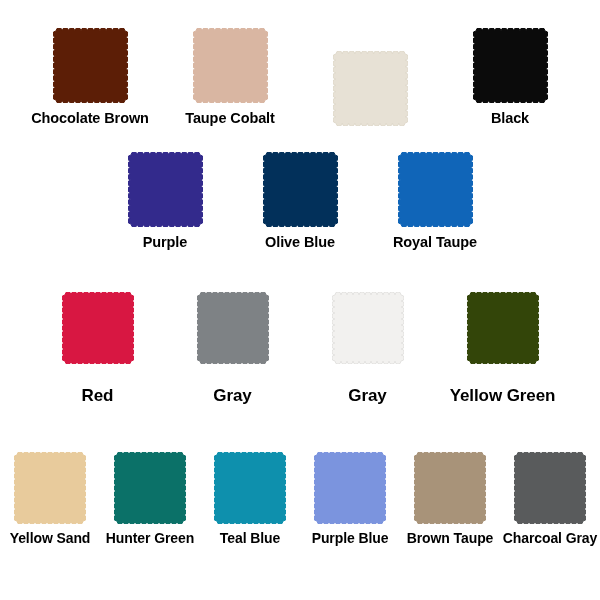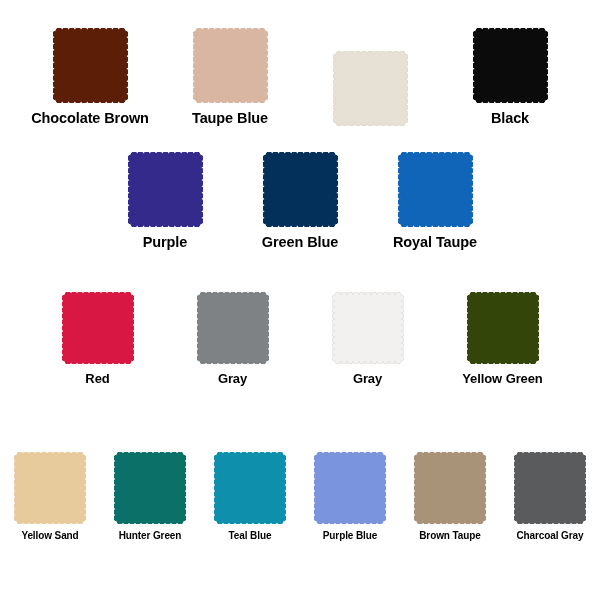--- a/index.html
+++ b/index.html
@@ -55,25 +55,25 @@
   #row-1 { top: 28px; }
   #row-1 .swatch-cell { width: 140px; }
   #row-1 .swatch-label { font-size: 14.5px; margin-top: 7px; }
 
   #row-2 { top: 152px; justify-content: center; }
   #row-2 .swatch-cell { width: 135px; }
   #row-2 .swatch-label { font-size: 14.5px; margin-top: 7px; }
 
   #row-3 { top: 292px; }
   #row-3 .swatch-cell { width: 135px; }
-  #row-3 .swatch-label { font-size: 13px; margin-top: 7px; }
+  #row-3 .swatch-label { font-size: 17px; margin-top: 22px; }
 
   #row-4 { top: 452px; }
   #row-4 .swatch-cell { width: 100px; }
-  #row-4 .swatch-label { font-size: 10px; margin-top: 6px; }
+  #row-4 .swatch-label { font-size: 14px; margin-top: 6px; }
 </style>
 </head>
 <body style="background: rgb(255, 255, 255);">
 
 <div id="swatch-board">
 
   <div class="swatch-row" id="row-1">
       <div class="swatch-cell">
         <div class="swatch-chip">
           <svg width="75" height="75" viewBox="0 0 75 75">
@@ -81,21 +81,21 @@
           </svg>
         </div>
         <div class="swatch-label">Chocolate Brown</div>
       </div>
       <div class="swatch-cell">
         <div class="swatch-chip">
           <svg width="75" height="75" viewBox="0 0 75 75">
             <path d="M 3 3 A 3.1363636363636362 3.1363636363636362 0 0 1 9.27 3 A 3.1363636363636362 3.1363636363636362 0 0 1 15.55 3 A 3.1363636363636362 3.1363636363636362 0 0 1 21.82 3 A 3.1363636363636362 3.1363636363636362 0 0 1 28.09 3 A 3.1363636363636362 3.1363636363636362 0 0 1 34.36 3 A 3.1363636363636362 3.1363636363636362 0 0 1 40.64 3 A 3.1363636363636362 3.1363636363636362 0 0 1 46.91 3 A 3.1363636363636362 3.1363636363636362 0 0 1 53.18 3 A 3.1363636363636362 3.1363636363636362 0 0 1 59.45 3 A 3.1363636363636362 3.1363636363636362 0 0 1 65.73 3 A 3.1363636363636362 3.1363636363636362 0 0 1 72.00 3 A 3.1363636363636362 3.1363636363636362 0 0 1 72.00 9.27 A 3.1363636363636362 3.1363636363636362 0 0 1 72.00 15.55 A 3.1363636363636362 3.1363636363636362 0 0 1 72.00 21.82 A 3.1363636363636362 3.1363636363636362 0 0 1 72.00 28.09 A 3.1363636363636362 3.1363636363636362 0 0 1 72.00 34.36 A 3.1363636363636362 3.1363636363636362 0 0 1 72.00 40.64 A 3.1363636363636362 3.1363636363636362 0 0 1 72.00 46.91 A 3.1363636363636362 3.1363636363636362 0 0 1 72.00 53.18 A 3.1363636363636362 3.1363636363636362 0 0 1 72.00 59.45 A 3.1363636363636362 3.1363636363636362 0 0 1 72.00 65.73 A 3.1363636363636362 3.1363636363636362 0 0 1 72.00 72.00 A 3.1363636363636362 3.1363636363636362 0 0 1 65.73 72.00 A 3.1363636363636362 3.1363636363636362 0 0 1 59.45 72.00 A 3.1363636363636362 3.1363636363636362 0 0 1 53.18 72.00 A 3.1363636363636362 3.1363636363636362 0 0 1 46.91 72.00 A 3.1363636363636362 3.1363636363636362 0 0 1 40.64 72.00 A 3.1363636363636362 3.1363636363636362 0 0 1 34.36 72.00 A 3.1363636363636362 3.1363636363636362 0 0 1 28.09 72.00 A 3.1363636363636362 3.1363636363636362 0 0 1 21.82 72.00 A 3.1363636363636362 3.1363636363636362 0 0 1 15.55 72.00 A 3.1363636363636362 3.1363636363636362 0 0 1 9.27 72.00 A 3.1363636363636362 3.1363636363636362 0 0 1 3.00 72.00 A 3.1363636363636362 3.1363636363636362 0 0 1 3 65.73 A 3.1363636363636362 3.1363636363636362 0 0 1 3 59.45 A 3.1363636363636362 3.1363636363636362 0 0 1 3 53.18 A 3.1363636363636362 3.1363636363636362 0 0 1 3 46.91 A 3.1363636363636362 3.1363636363636362 0 0 1 3 40.64 A 3.1363636363636362 3.1363636363636362 0 0 1 3 34.36 A 3.1363636363636362 3.1363636363636362 0 0 1 3 28.09 A 3.1363636363636362 3.1363636363636362 0 0 1 3 21.82 A 3.1363636363636362 3.1363636363636362 0 0 1 3 15.55 A 3.1363636363636362 3.1363636363636362 0 0 1 3 9.27 A 3.1363636363636362 3.1363636363636362 0 0 1 3 3.00 Z" fill="#D9B6A2" stroke="#D9B6A2" stroke-width="1"></path>
           </svg>
         </div>
-        <div class="swatch-label">Taupe Blue</div>
+        <div class="swatch-label">Taupe Cobalt</div>
       </div>
       <div class="swatch-cell">
         <div class="swatch-chip">
           <svg width="75" height="75" viewBox="0 0 75 75">
             <path d="M 3 3 A 3.1363636363636362 3.1363636363636362 0 0 1 9.27 3 A 3.1363636363636362 3.1363636363636362 0 0 1 15.55 3 A 3.1363636363636362 3.1363636363636362 0 0 1 21.82 3 A 3.1363636363636362 3.1363636363636362 0 0 1 28.09 3 A 3.1363636363636362 3.1363636363636362 0 0 1 34.36 3 A 3.1363636363636362 3.1363636363636362 0 0 1 40.64 3 A 3.1363636363636362 3.1363636363636362 0 0 1 46.91 3 A 3.1363636363636362 3.1363636363636362 0 0 1 53.18 3 A 3.1363636363636362 3.1363636363636362 0 0 1 59.45 3 A 3.1363636363636362 3.1363636363636362 0 0 1 65.73 3 A 3.1363636363636362 3.1363636363636362 0 0 1 72.00 3 A 3.1363636363636362 3.1363636363636362 0 0 1 72.00 9.27 A 3.1363636363636362 3.1363636363636362 0 0 1 72.00 15.55 A 3.1363636363636362 3.1363636363636362 0 0 1 72.00 21.82 A 3.1363636363636362 3.1363636363636362 0 0 1 72.00 28.09 A 3.1363636363636362 3.1363636363636362 0 0 1 72.00 34.36 A 3.1363636363636362 3.1363636363636362 0 0 1 72.00 40.64 A 3.1363636363636362 3.1363636363636362 0 0 1 72.00 46.91 A 3.1363636363636362 3.1363636363636362 0 0 1 72.00 53.18 A 3.1363636363636362 3.1363636363636362 0 0 1 72.00 59.45 A 3.1363636363636362 3.1363636363636362 0 0 1 72.00 65.73 A 3.1363636363636362 3.1363636363636362 0 0 1 72.00 72.00 A 3.1363636363636362 3.1363636363636362 0 0 1 65.73 72.00 A 3.1363636363636362 3.1363636363636362 0 0 1 59.45 72.00 A 3.1363636363636362 3.1363636363636362 0 0 1 53.18 72.00 A 3.1363636363636362 3.1363636363636362 0 0 1 46.91 72.00 A 3.1363636363636362 3.1363636363636362 0 0 1 40.64 72.00 A 3.1363636363636362 3.1363636363636362 0 0 1 34.36 72.00 A 3.1363636363636362 3.1363636363636362 0 0 1 28.09 72.00 A 3.1363636363636362 3.1363636363636362 0 0 1 21.82 72.00 A 3.1363636363636362 3.1363636363636362 0 0 1 15.55 72.00 A 3.1363636363636362 3.1363636363636362 0 0 1 9.27 72.00 A 3.1363636363636362 3.1363636363636362 0 0 1 3.00 72.00 A 3.1363636363636362 3.1363636363636362 0 0 1 3 65.73 A 3.1363636363636362 3.1363636363636362 0 0 1 3 59.45 A 3.1363636363636362 3.1363636363636362 0 0 1 3 53.18 A 3.1363636363636362 3.1363636363636362 0 0 1 3 46.91 A 3.1363636363636362 3.1363636363636362 0 0 1 3 40.64 A 3.1363636363636362 3.1363636363636362 0 0 1 3 34.36 A 3.1363636363636362 3.1363636363636362 0 0 1 3 28.09 A 3.1363636363636362 3.1363636363636362 0 0 1 3 21.82 A 3.1363636363636362 3.1363636363636362 0 0 1 3 15.55 A 3.1363636363636362 3.1363636363636362 0 0 1 3 9.27 A 3.1363636363636362 3.1363636363636362 0 0 1 3 3.00 Z" fill="#E7E1D5" stroke="#E0DACC" stroke-width="1"></path>
           </svg>
         </div>
       </div>
       <div class="swatch-cell">
         <div class="swatch-chip">
@@ -114,21 +114,21 @@
           </svg>
         </div>
         <div class="swatch-label">Purple</div>
       </div>
       <div class="swatch-cell">
         <div class="swatch-chip">
           <svg width="75" height="75" viewBox="0 0 75 75">
             <path d="M 3 3 A 3.1363636363636362 3.1363636363636362 0 0 1 9.27 3 A 3.1363636363636362 3.1363636363636362 0 0 1 15.55 3 A 3.1363636363636362 3.1363636363636362 0 0 1 21.82 3 A 3.1363636363636362 3.1363636363636362 0 0 1 28.09 3 A 3.1363636363636362 3.1363636363636362 0 0 1 34.36 3 A 3.1363636363636362 3.1363636363636362 0 0 1 40.64 3 A 3.1363636363636362 3.1363636363636362 0 0 1 46.91 3 A 3.1363636363636362 3.1363636363636362 0 0 1 53.18 3 A 3.1363636363636362 3.1363636363636362 0 0 1 59.45 3 A 3.1363636363636362 3.1363636363636362 0 0 1 65.73 3 A 3.1363636363636362 3.1363636363636362 0 0 1 72.00 3 A 3.1363636363636362 3.1363636363636362 0 0 1 72.00 9.27 A 3.1363636363636362 3.1363636363636362 0 0 1 72.00 15.55 A 3.1363636363636362 3.1363636363636362 0 0 1 72.00 21.82 A 3.1363636363636362 3.1363636363636362 0 0 1 72.00 28.09 A 3.1363636363636362 3.1363636363636362 0 0 1 72.00 34.36 A 3.1363636363636362 3.1363636363636362 0 0 1 72.00 40.64 A 3.1363636363636362 3.1363636363636362 0 0 1 72.00 46.91 A 3.1363636363636362 3.1363636363636362 0 0 1 72.00 53.18 A 3.1363636363636362 3.1363636363636362 0 0 1 72.00 59.45 A 3.1363636363636362 3.1363636363636362 0 0 1 72.00 65.73 A 3.1363636363636362 3.1363636363636362 0 0 1 72.00 72.00 A 3.1363636363636362 3.1363636363636362 0 0 1 65.73 72.00 A 3.1363636363636362 3.1363636363636362 0 0 1 59.45 72.00 A 3.1363636363636362 3.1363636363636362 0 0 1 53.18 72.00 A 3.1363636363636362 3.1363636363636362 0 0 1 46.91 72.00 A 3.1363636363636362 3.1363636363636362 0 0 1 40.64 72.00 A 3.1363636363636362 3.1363636363636362 0 0 1 34.36 72.00 A 3.1363636363636362 3.1363636363636362 0 0 1 28.09 72.00 A 3.1363636363636362 3.1363636363636362 0 0 1 21.82 72.00 A 3.1363636363636362 3.1363636363636362 0 0 1 15.55 72.00 A 3.1363636363636362 3.1363636363636362 0 0 1 9.27 72.00 A 3.1363636363636362 3.1363636363636362 0 0 1 3.00 72.00 A 3.1363636363636362 3.1363636363636362 0 0 1 3 65.73 A 3.1363636363636362 3.1363636363636362 0 0 1 3 59.45 A 3.1363636363636362 3.1363636363636362 0 0 1 3 53.18 A 3.1363636363636362 3.1363636363636362 0 0 1 3 46.91 A 3.1363636363636362 3.1363636363636362 0 0 1 3 40.64 A 3.1363636363636362 3.1363636363636362 0 0 1 3 34.36 A 3.1363636363636362 3.1363636363636362 0 0 1 3 28.09 A 3.1363636363636362 3.1363636363636362 0 0 1 3 21.82 A 3.1363636363636362 3.1363636363636362 0 0 1 3 15.55 A 3.1363636363636362 3.1363636363636362 0 0 1 3 9.27 A 3.1363636363636362 3.1363636363636362 0 0 1 3 3.00 Z" fill="#02305A" stroke="#02305A" stroke-width="1"></path>
           </svg>
         </div>
-        <div class="swatch-label">Green Blue</div>
+        <div class="swatch-label">Olive Blue</div>
       </div>
       <div class="swatch-cell">
         <div class="swatch-chip">
           <svg width="75" height="75" viewBox="0 0 75 75">
             <path d="M 3 3 A 3.1363636363636362 3.1363636363636362 0 0 1 9.27 3 A 3.1363636363636362 3.1363636363636362 0 0 1 15.55 3 A 3.1363636363636362 3.1363636363636362 0 0 1 21.82 3 A 3.1363636363636362 3.1363636363636362 0 0 1 28.09 3 A 3.1363636363636362 3.1363636363636362 0 0 1 34.36 3 A 3.1363636363636362 3.1363636363636362 0 0 1 40.64 3 A 3.1363636363636362 3.1363636363636362 0 0 1 46.91 3 A 3.1363636363636362 3.1363636363636362 0 0 1 53.18 3 A 3.1363636363636362 3.1363636363636362 0 0 1 59.45 3 A 3.1363636363636362 3.1363636363636362 0 0 1 65.73 3 A 3.1363636363636362 3.1363636363636362 0 0 1 72.00 3 A 3.1363636363636362 3.1363636363636362 0 0 1 72.00 9.27 A 3.1363636363636362 3.1363636363636362 0 0 1 72.00 15.55 A 3.1363636363636362 3.1363636363636362 0 0 1 72.00 21.82 A 3.1363636363636362 3.1363636363636362 0 0 1 72.00 28.09 A 3.1363636363636362 3.1363636363636362 0 0 1 72.00 34.36 A 3.1363636363636362 3.1363636363636362 0 0 1 72.00 40.64 A 3.1363636363636362 3.1363636363636362 0 0 1 72.00 46.91 A 3.1363636363636362 3.1363636363636362 0 0 1 72.00 53.18 A 3.1363636363636362 3.1363636363636362 0 0 1 72.00 59.45 A 3.1363636363636362 3.1363636363636362 0 0 1 72.00 65.73 A 3.1363636363636362 3.1363636363636362 0 0 1 72.00 72.00 A 3.1363636363636362 3.1363636363636362 0 0 1 65.73 72.00 A 3.1363636363636362 3.1363636363636362 0 0 1 59.45 72.00 A 3.1363636363636362 3.1363636363636362 0 0 1 53.18 72.00 A 3.1363636363636362 3.1363636363636362 0 0 1 46.91 72.00 A 3.1363636363636362 3.1363636363636362 0 0 1 40.64 72.00 A 3.1363636363636362 3.1363636363636362 0 0 1 34.36 72.00 A 3.1363636363636362 3.1363636363636362 0 0 1 28.09 72.00 A 3.1363636363636362 3.1363636363636362 0 0 1 21.82 72.00 A 3.1363636363636362 3.1363636363636362 0 0 1 15.55 72.00 A 3.1363636363636362 3.1363636363636362 0 0 1 9.27 72.00 A 3.1363636363636362 3.1363636363636362 0 0 1 3.00 72.00 A 3.1363636363636362 3.1363636363636362 0 0 1 3 65.73 A 3.1363636363636362 3.1363636363636362 0 0 1 3 59.45 A 3.1363636363636362 3.1363636363636362 0 0 1 3 53.18 A 3.1363636363636362 3.1363636363636362 0 0 1 3 46.91 A 3.1363636363636362 3.1363636363636362 0 0 1 3 40.64 A 3.1363636363636362 3.1363636363636362 0 0 1 3 34.36 A 3.1363636363636362 3.1363636363636362 0 0 1 3 28.09 A 3.1363636363636362 3.1363636363636362 0 0 1 3 21.82 A 3.1363636363636362 3.1363636363636362 0 0 1 3 15.55 A 3.1363636363636362 3.1363636363636362 0 0 1 3 9.27 A 3.1363636363636362 3.1363636363636362 0 0 1 3 3.00 Z" fill="#1065B8" stroke="#1065B8" stroke-width="1"></path>
           </svg>
         </div>
         <div class="swatch-label">Royal Taupe</div>
       </div>
     </div>

